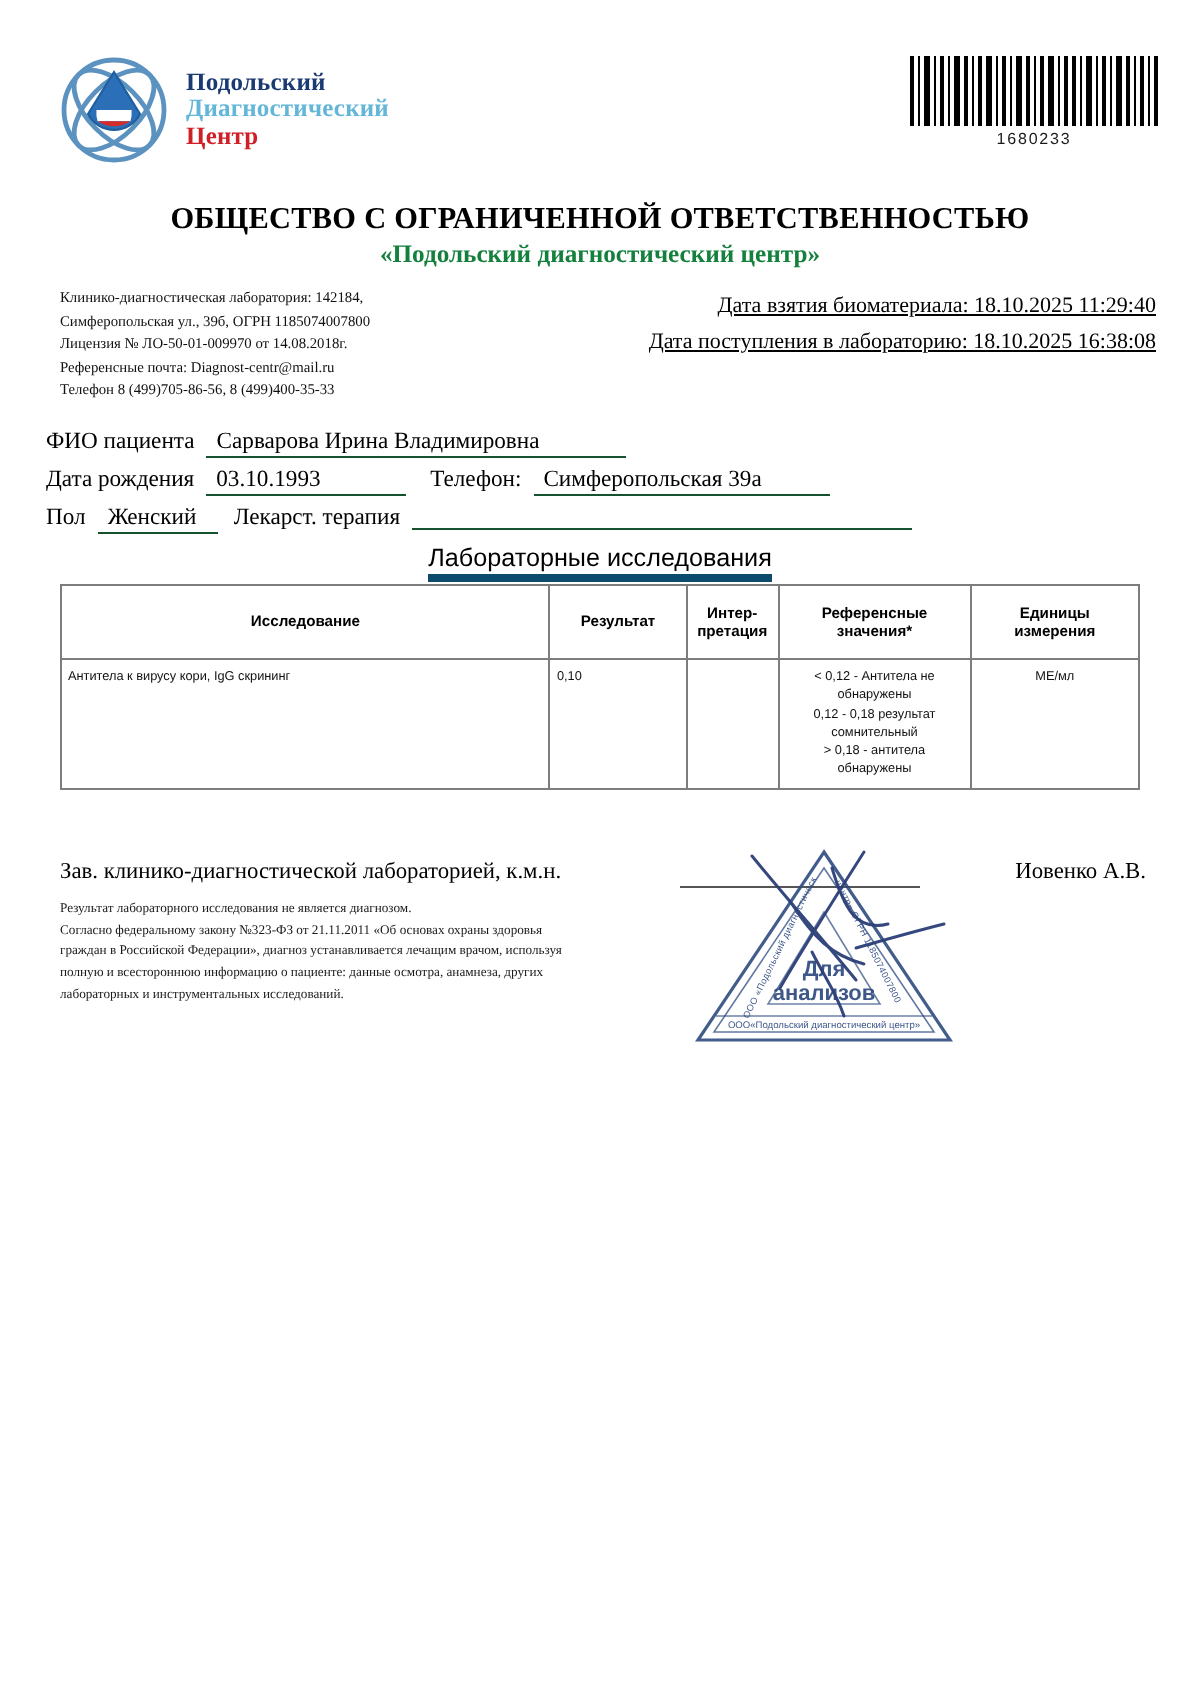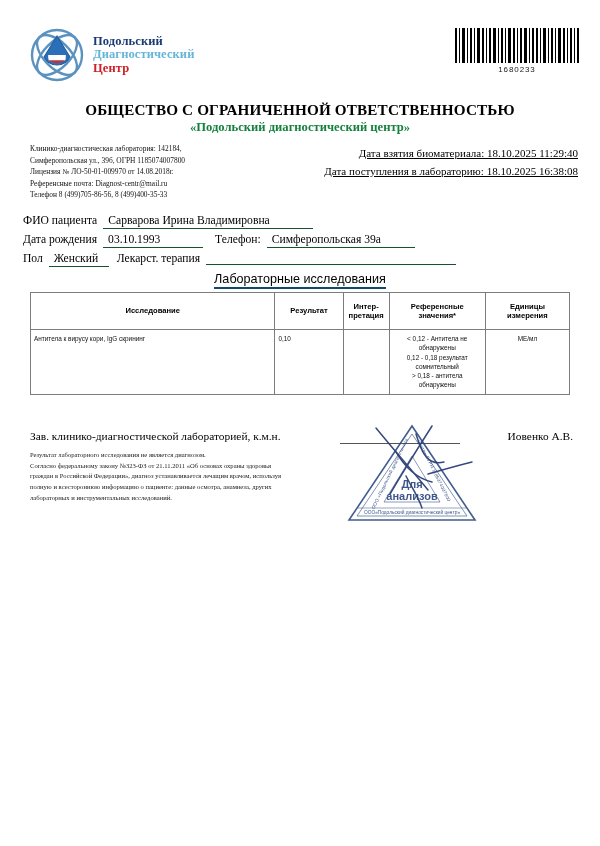--- a/index.html
+++ b/index.html
@@ -164,21 +164,21 @@
   .section-title {
     position: absolute;
     left: 0; top: 272px;
     width: 600px;
     text-align: center;
     font-family: "Liberation Sans", sans-serif;
     font-size: 12.6px;
     color: #000;
   }
   .section-title span {
-    border-bottom: 2px solid #0c4a6e;
+    border-bottom: 4px solid #0c4a6e;
     padding-bottom: 1px;
   }
 
   
   .lab-table {
     position: absolute;
     left: 30px;
     top: 292px;
     width: 540px;
     border-collapse: collapse;

